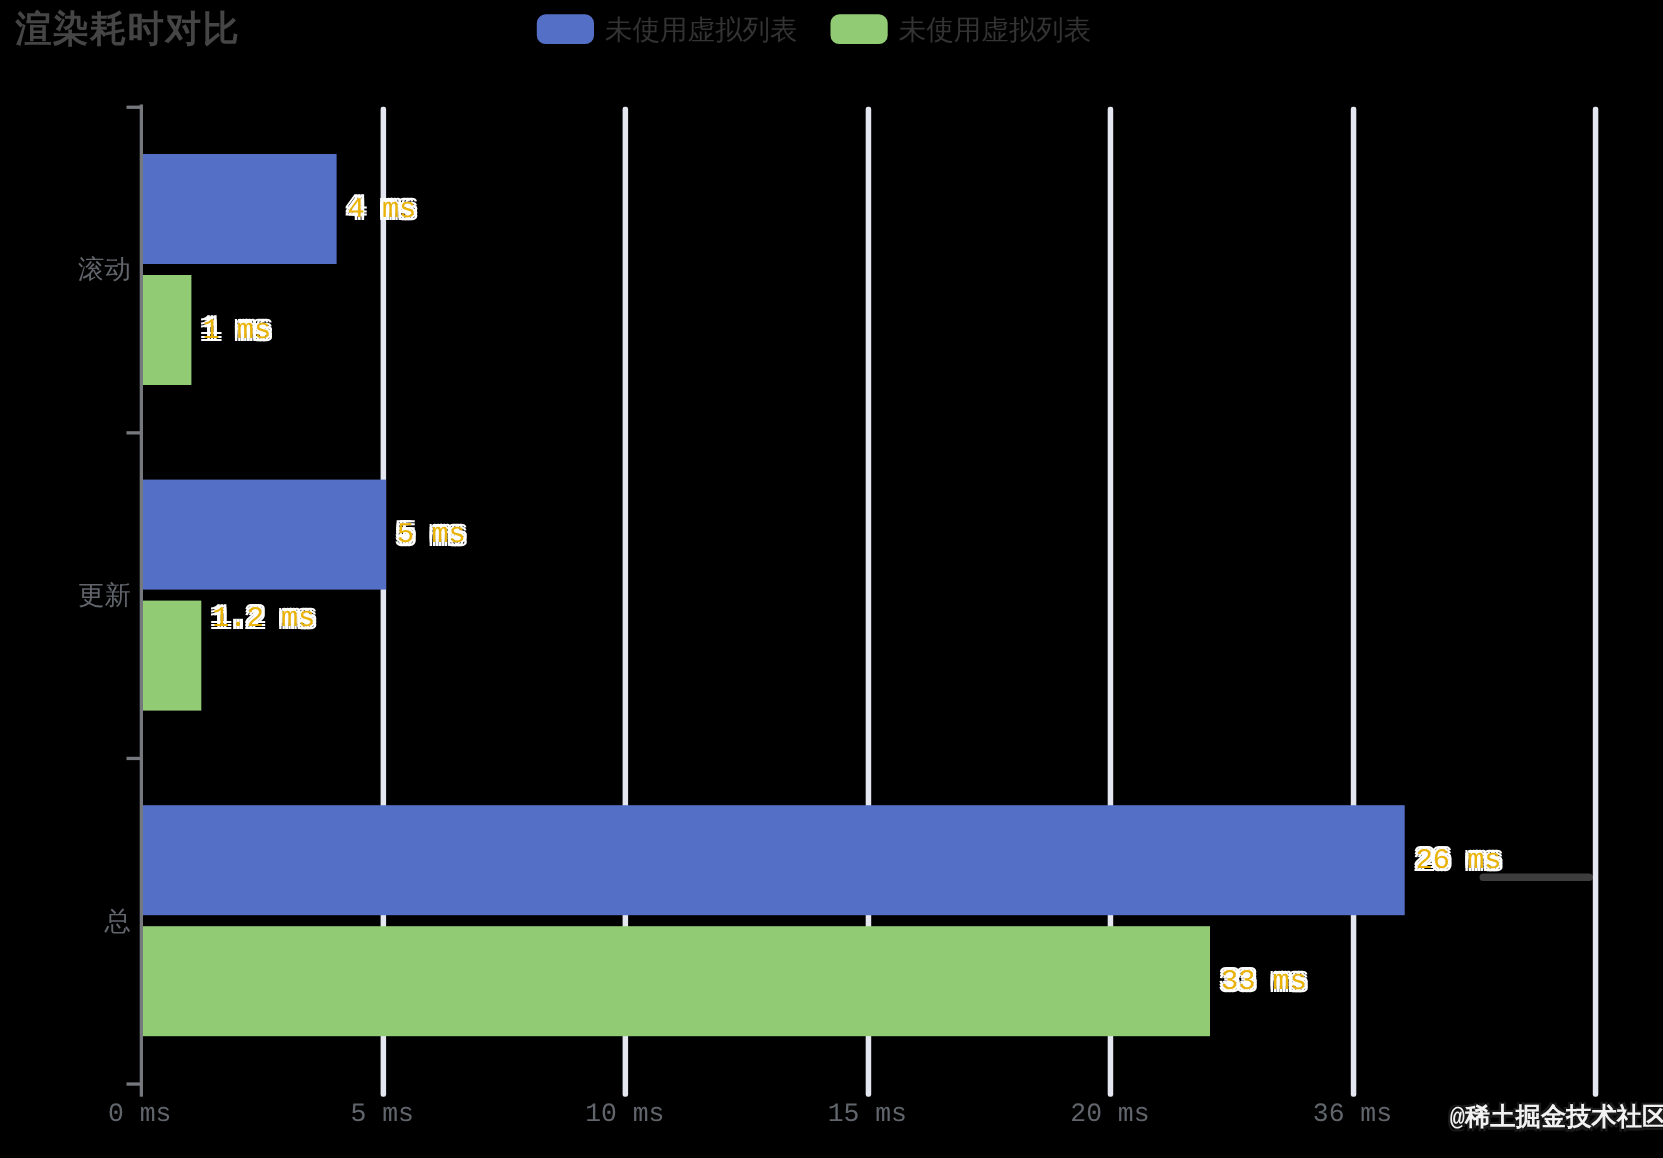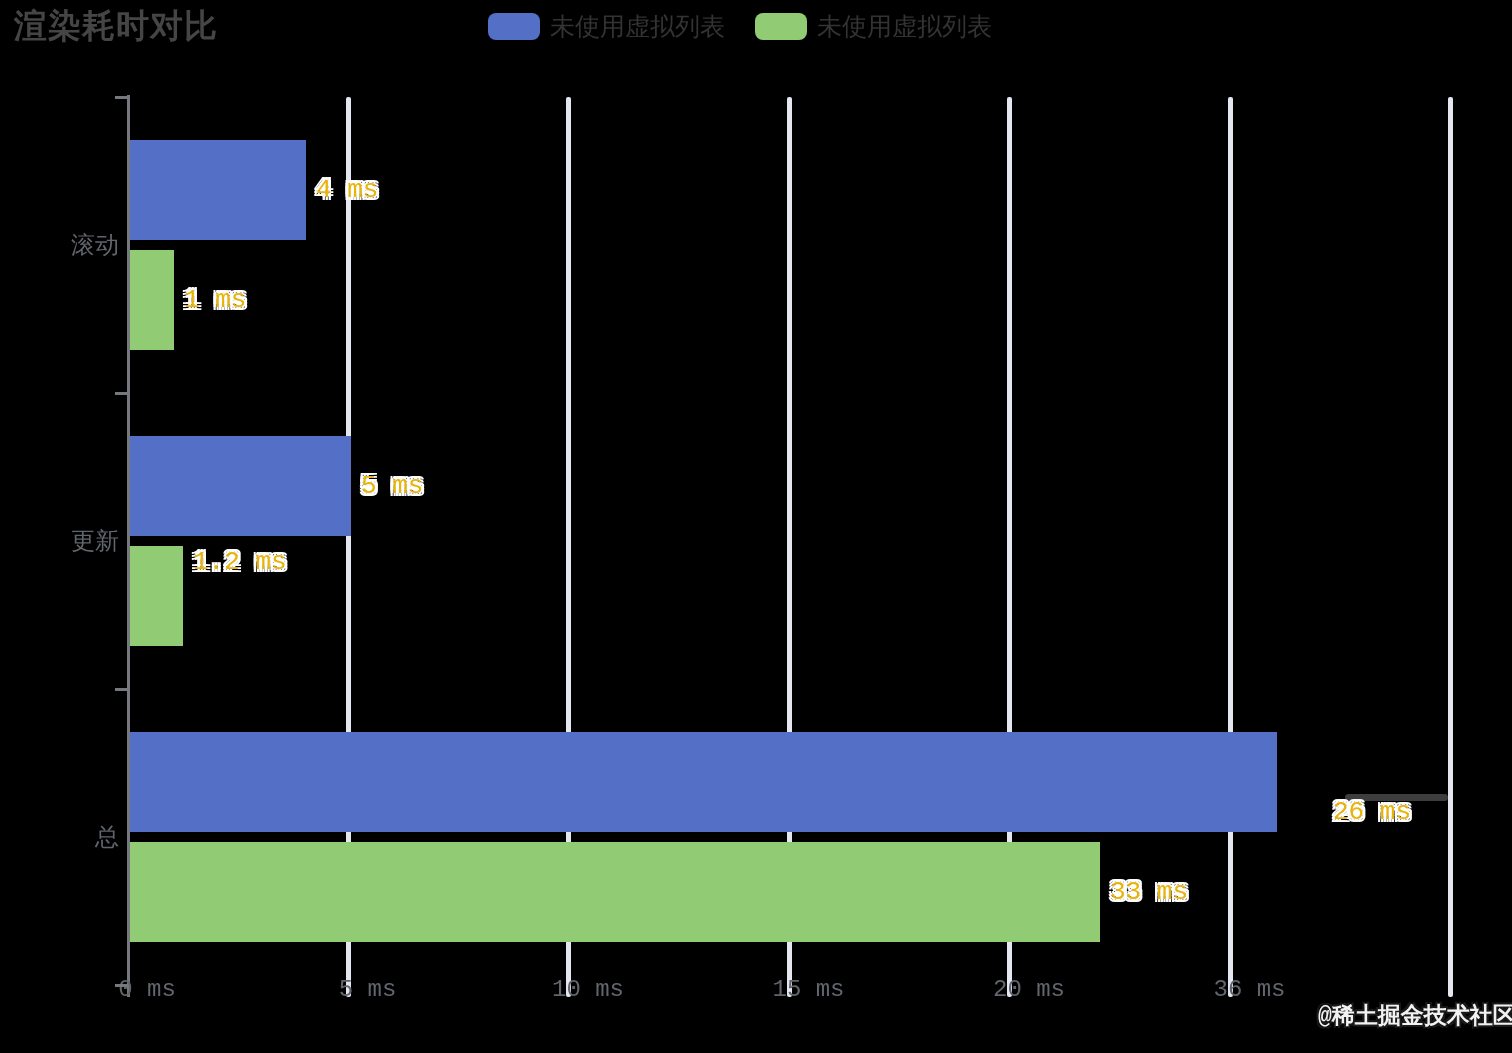--- a/index.html
+++ b/index.html
@@ -14,21 +14,21 @@
   }
   .legend{position:absolute;left:488px;top:10px;display:flex;align-items:center;gap:30px;}
   .legend-item{display:flex;align-items:center;gap:10px;cursor:pointer;}
   .legend-swatch{width:52px;height:27px;border-radius:8px;}
   .legend-label{font-size:25px;color:#333333;white-space:nowrap;}
   .plot{position:absolute;left:0;top:0;width:1512px;height:1053px;}
   .gridline{position:absolute;top:97px;width:5px;height:900px;background:#e4e7f0;border-radius:2px;}
   .axis-line-y{position:absolute;left:127px;top:95px;width:3px;height:902px;background:#75787d;}
   .y-tick{position:absolute;left:115px;width:13px;height:3px;background:#75787d;}
   .x-tick-label{
-    position:absolute;top:976px;transform:translateX(-50%);font-size:24px;color:#61656c;white-space:nowrap;margin-left:20px;
+    position:absolute;top:1000px;transform:translateX(-50%);font-size:24px;color:#61656c;white-space:nowrap;
   }
   .y-cat-label{
     position:absolute;transform:translate(-100%,-50%);font-size:24px;color:#61656c;white-space:nowrap;
   }
   .bar{position:absolute;left:130px;}
   .bar-label{
     position:absolute;transform:translateY(-50%);font-size:26px;color:#eab308;white-space:nowrap;
     text-shadow:
       -3px -3px 0 #fff, 3px -3px 0 #fff, -3px 3px 0 #fff, 3px 3px 0 #fff,
       -3px 0 0 #fff, 3px 0 0 #fff, 0 -3px 0 #fff, 0 3px 0 #fff;
@@ -81,19 +81,19 @@
       <div class="y-cat-label" style="left: 119px; top: 837px;">总</div>
       <div class="bar" style="top: 140px; width: 176px; height: 100px; background: rgb(84, 112, 198);"></div>
       <div class="bar-label" style="left: 316px; top: 190px;">4 ms</div>
       <div class="bar" style="top: 250px; width: 44px; height: 100px; background: rgb(145, 204, 117);"></div>
       <div class="bar-label" style="left: 184px; top: 300px; text-align: right;">1 ms</div>
       <div class="bar" style="top: 436px; width: 221px; height: 100px; background: rgb(84, 112, 198);"></div>
       <div class="bar-label" style="left: 361px; top: 486px;">5 ms</div>
       <div class="bar" style="top: 546px; width: 53px; height: 100px; background: rgb(145, 204, 117);"></div>
       <div class="bar-label" style="left: 193px; top: 562px;">1.2 ms</div>
       <div class="bar" style="top: 732px; width: 1147px; height: 100px; background: rgb(84, 112, 198);"></div>
-      <div class="bar-label" style="left: 1287px; top: 812px; margin-left: 46px;">26 ms</div>
+      <div class="bar-label" style="left: 1287px; top: 782px;">26 ms</div>
       <div class="bar" style="top: 842px; width: 970px; height: 100px; background: rgb(145, 204, 117);"></div>
       <div class="bar-label" style="left: 1110px; top: 892px;">33 ms</div>
     </div>
 
   <div class="watermark">@稀土掘金技术社区</div>
 </div>
 
 </body></html>

